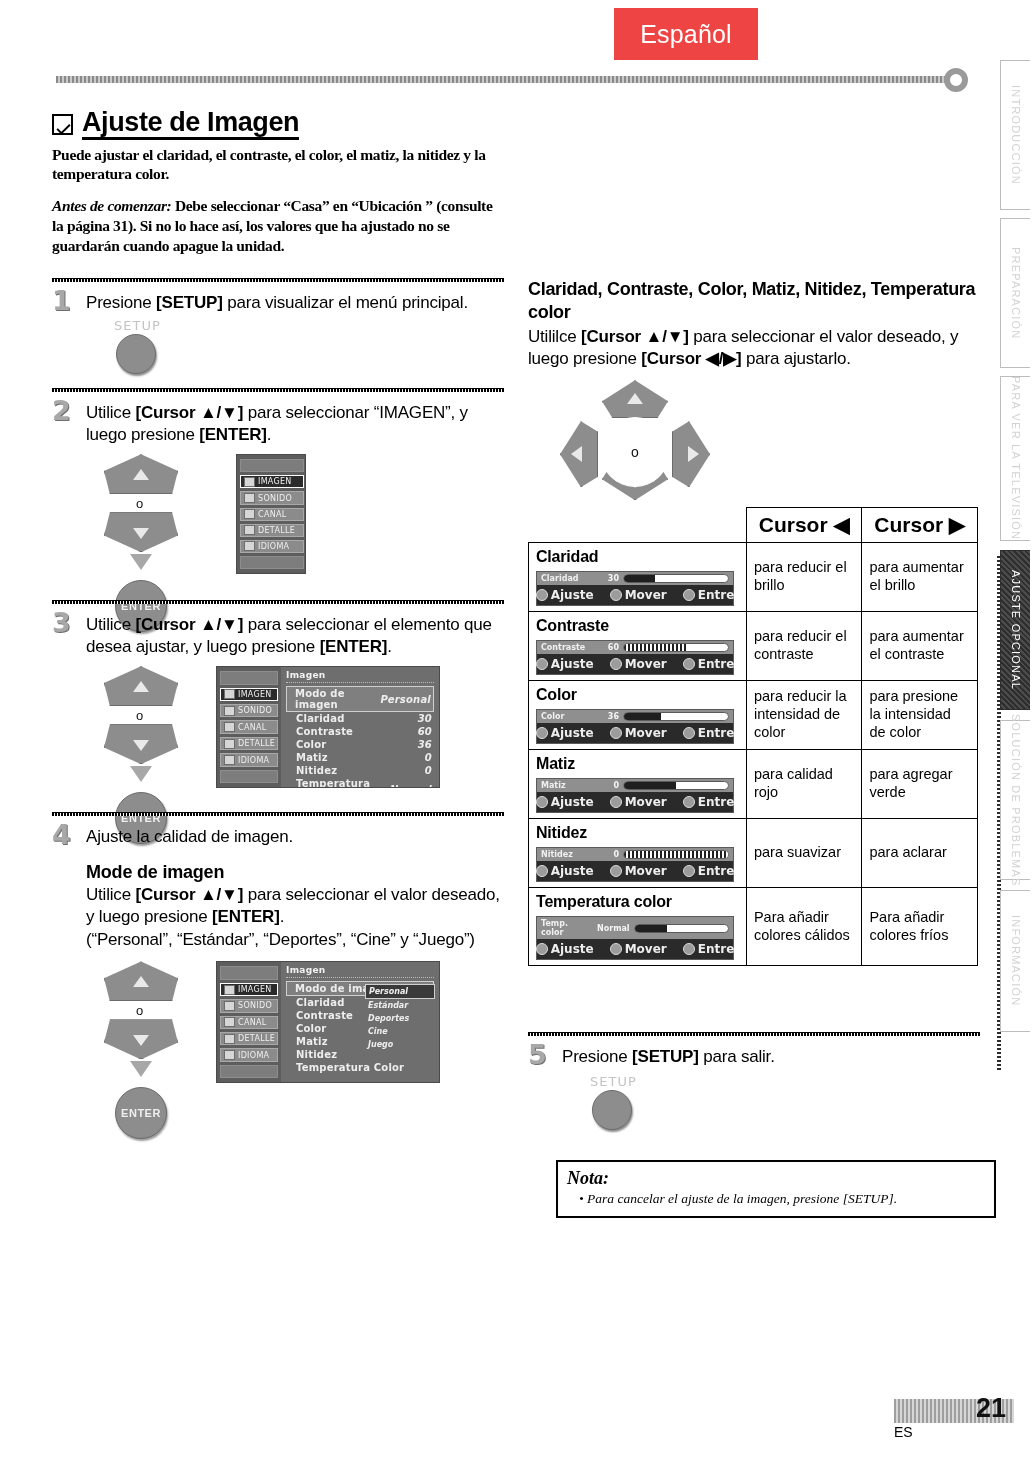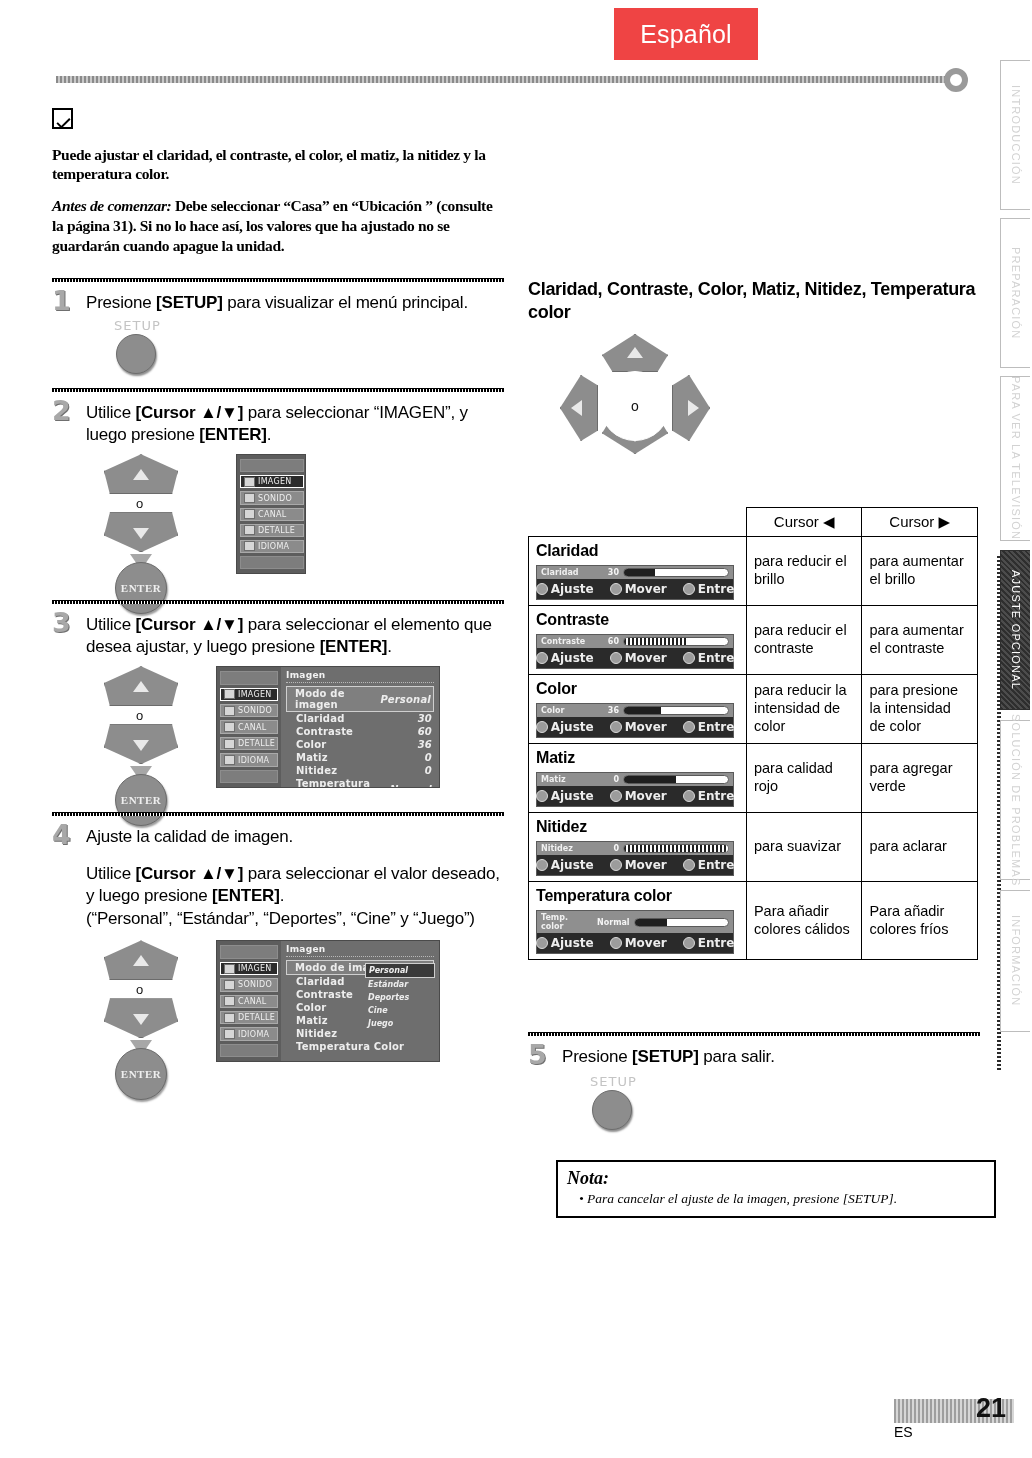--- a/index.html
+++ b/index.html
@@ -156,28 +156,27 @@
   .ud-o{
     position:absolute; left:50%; top:42px; margin-left:-5px;
     font-size:13px; color:#111;
   }
   .ud-arrow{
     position:absolute; left:50%; top:100px; margin-left:-11px;
     border-left:11px solid transparent; border-right:11px solid transparent;
     border-top:16px solid #a7a7a7;
   }
   .enter-circle{
-    position:absolute; left:11px; top:108px;
+    position:absolute; left:11px; top:126px;
     width:52px; height:52px; border-radius:50%;
     background:#8d8d8d; border:1px solid #6b6b6b;
     color:#efefef; font-size:11px; font-weight:bold;
     display:flex; align-items:center; justify-content:center;
     box-shadow:1px 2px 2px rgba(0,0,0,.4);
     letter-spacing:.5px;
-    font-family:Liberation Serif, serif;
   }
 
   
   .pad4{ position:relative; width:150px; height:120px; }
   .pad4 .p{ position:absolute; background:#8d8d8d; border:1px solid #6b6b6b; }
   .pad4 .pu{ left:42px; top:0; width:66px; height:38px;
              clip-path:polygon(50% 0,100% 55%,84% 100%,16% 100%,0 55%); }
   .pad4 .pd{ left:42px; top:82px; width:66px; height:38px;
              clip-path:polygon(16% 0,84% 0,100% 45%,50% 100%,0 45%); }
   .pad4 .pl{ left:0; top:41px; width:38px; height:66px;
@@ -273,21 +272,21 @@
 
   
   #cursor-table{
     position:absolute; left:0; top:507px; width:450px;
     border-collapse:collapse;
     font-size:15px;
   }
   #cursor-table td, #cursor-table th{
     border:1px solid #000; vertical-align:middle; padding:5px 7px;
   }
-  #cursor-table thead th{ font-size:15px; font-weight:normal; text-align:center; }
+  #cursor-table thead th{ font-size:21px; font-weight:bold; text-align:center; }
   #cursor-table thead th.blank{ border-left:none; border-top:none; }
   td.item{ width:218px; vertical-align:top; padding-top:6px; }
   td.desc{ width:116px; line-height:1.22; font-size:14.5px; }
   .item-name{ font-size:16px; font-weight:bold; letter-spacing:-.2px; }
 
   
   #nota{
     position:absolute; left:28px; top:1160px; width:440px;
     border:2px solid #000000; padding:6px 9px 9px 9px;
   }
@@ -334,20 +333,21 @@
   <div class="vtab" style="top:660px;height:160px;">
     <span>SOLUCIÓN DE PROBLEMAS</span>
   </div>
   <div class="vtab" style="top:830px;height:142px;">
     <span>INFORMACIÓN</span>
   </div>
 </div>
 
 <div id="title-row">
   <div id="title-check"></div>
+  <div id="title-text">Ajuste de Imagen</div>
 </div>
 <div id="intro-desc">Puede ajustar el claridad, el contraste, el color, el matiz, la nitidez y la temperatura color.</div>
 <div id="before-block">
   <span id="before-label">Antes de comenzar:</span>
   <span id="before-body">Debe seleccionar “Casa” en “Ubicación ” (consulte la página 31). Si no lo hace así, los valores que ha ajustado no se guardarán cuando apague la unidad.</span>
 </div>
 
 <div class="col" id="col-left">
 
   <div class="step" style="position:absolute;top:278px;width:452px;">
@@ -489,20 +489,21 @@
     </div>
   </div>
 
   <div class="step" style="position:absolute;top:812px;width:452px;">
     <div class="rule-thick"></div>
     <div class="step-head">
       <div class="step-num">4</div>
       <div class="step-text">Ajuste la calidad de imagen.</div>
     </div>
     <div style="margin-left:34px;margin-top:14px;">
+      <div style="font-size:18px;font-weight:bold;letter-spacing:-.2px;">Mode de imagen</div>
       <div class="step-text" style="padding-top:1px;">
         <span>Utilice </span><span class="b">[Cursor ▲/▼]</span><span> para seleccionar el valor deseado, y luego presione </span><span class="b">[ENTER]</span><span>.</span>
       </div>
       <div class="step-text" style="padding-top:1px;">(“Personal”, “Estándar”, “Deportes”, “Cine” y “Juego”)</div>
     </div>
 
     <div style="display:flex;gap:38px;margin-top:10px;margin-left:52px;align-items:flex-start;">
       <div class="ud-pad">
         <div class="ud-up"></div>
         <div class="ud-o">o</div>
@@ -569,20 +570,23 @@
         </div>
       </div>
     </div>
   </div>
 </div>
 
 <div class="col" id="col-right">
 
   <div style="position:absolute;top:278px;width:452px;">
     <div style="font-size:18px;font-weight:bold;line-height:1.28;letter-spacing:-.3px;">Claridad, Contraste, Color, Matiz, Nitidez, Temperatura color</div>
+    <div class="step-text" style="padding-top:2px;">
+      <span>Utililce </span><span class="b">[Cursor ▲/▼]</span><span> para seleccionar el valor deseado, y luego presione </span><span class="b">[Cursor ◀/▶]</span><span> para ajustarlo.</span>
+    </div>
     <div class="pad4" style="margin-left:32px;margin-top:10px;">
       <div class="p pu"></div>
       <div class="p pd"></div>
       <div class="p pl"></div>
       <div class="p pr"></div>
       <div class="center">o</div>
     </div>
   </div>
 
   <table id="cursor-table">

